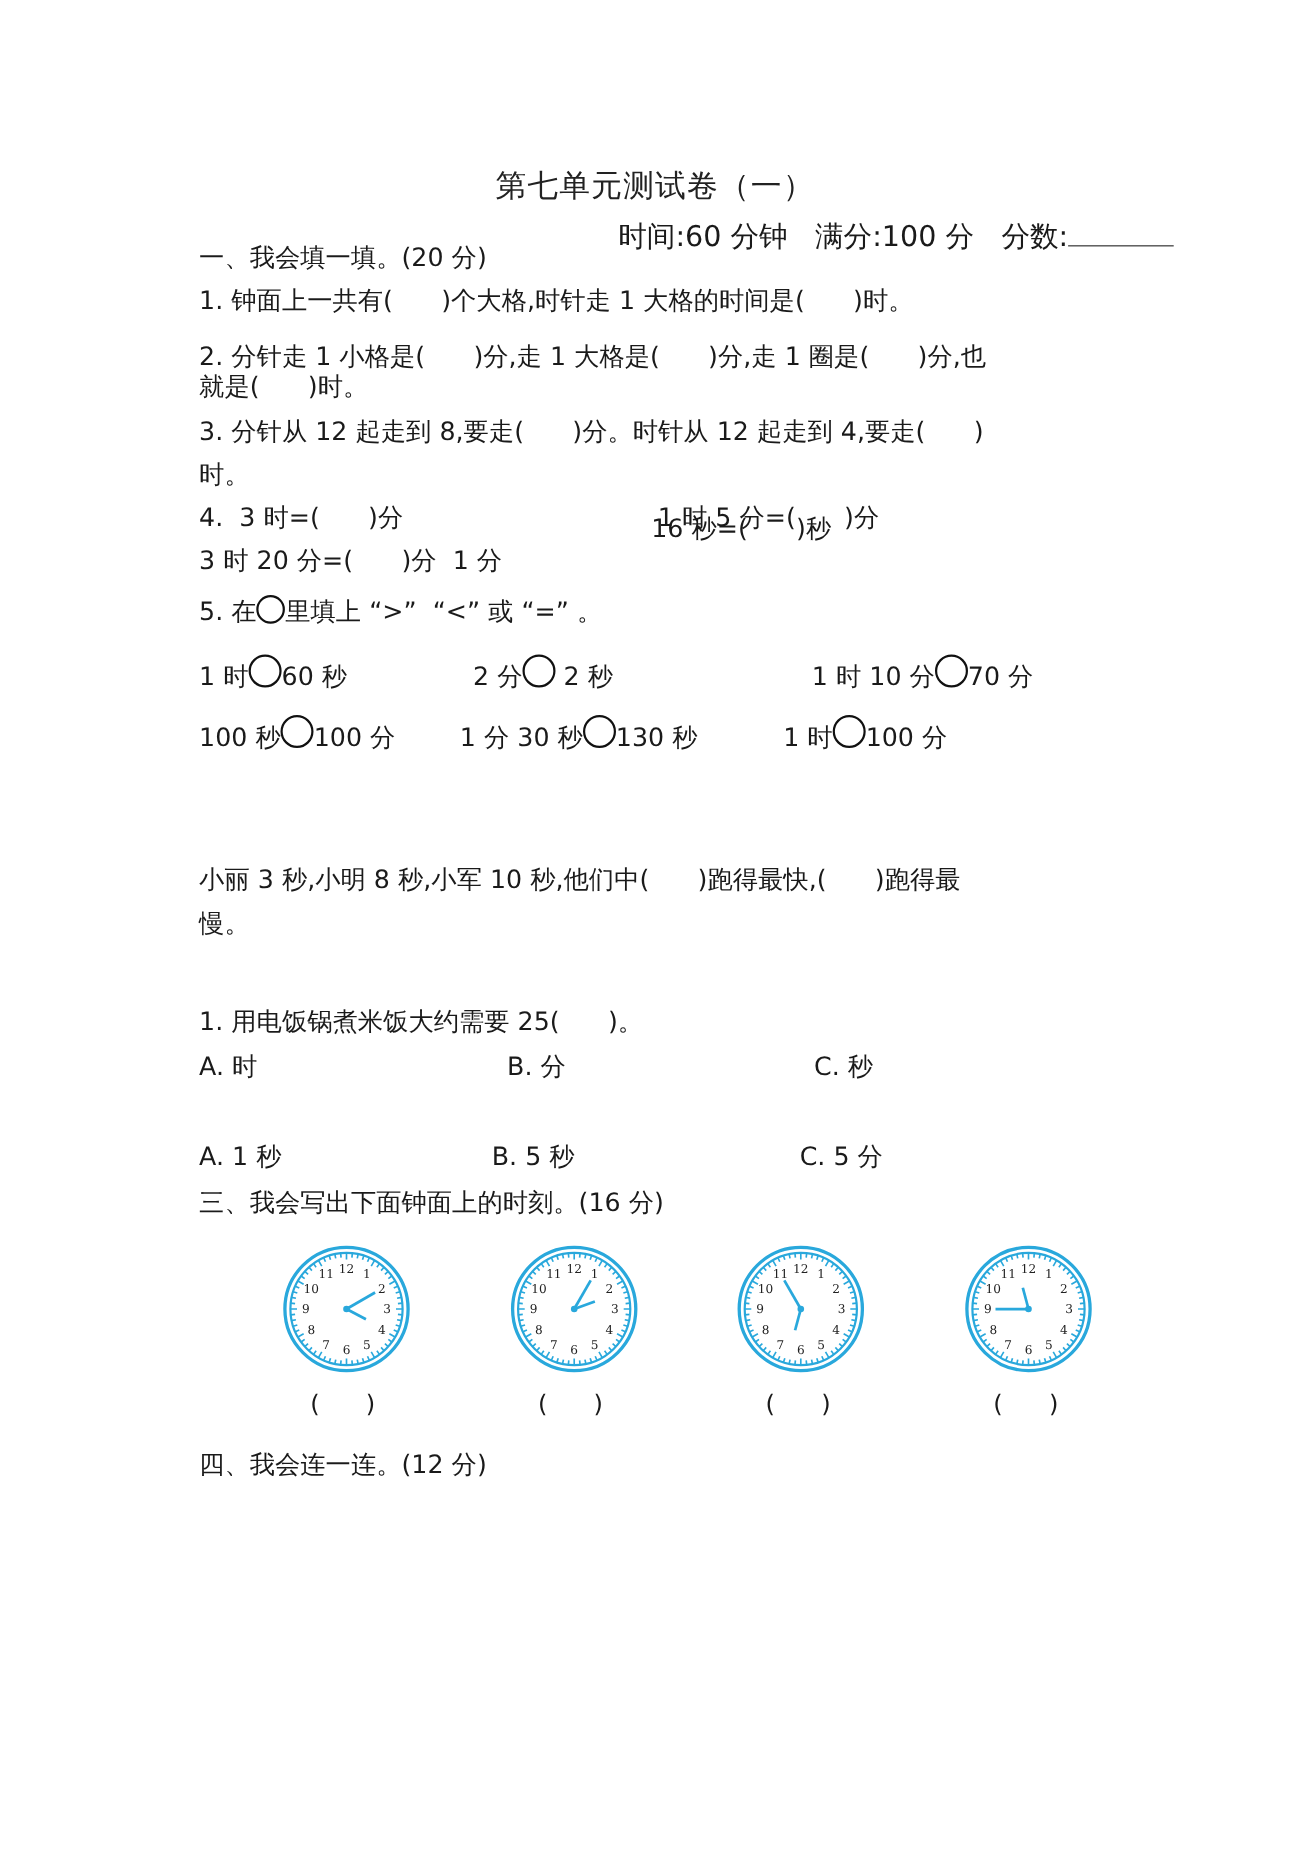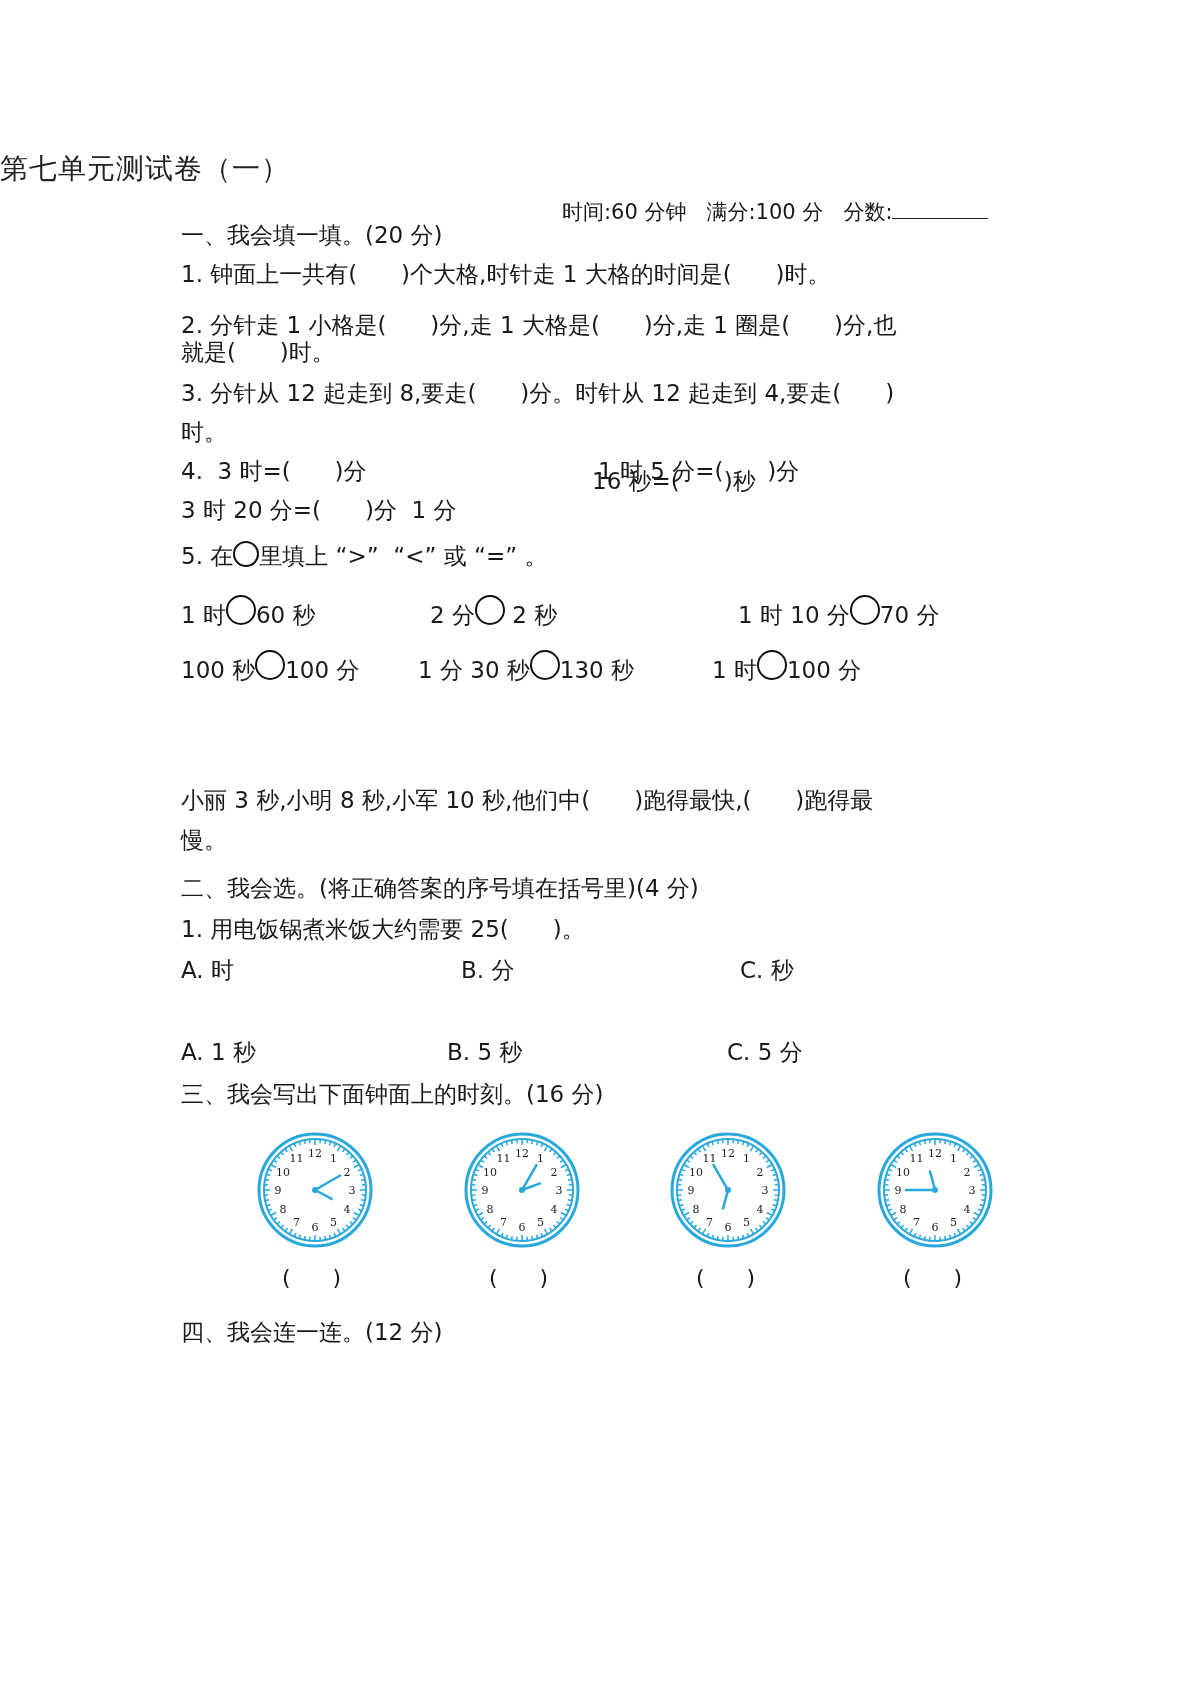--- a/index.html
+++ b/index.html
@@ -1,19 +1,19 @@
 <!DOCTYPE html>
 <html><head>
 <meta charset="utf-8">
 <style>
   html, body { margin:0; padding:0; background:#ffffff; }
   body { width:1191px; height:1684px; position:relative; font-family:"DejaVu Sans", sans-serif; color:#1a1a1a; }
   .page { position:absolute; left:0; top:0; width:1191px; height:1684px; }
-  .title { position:absolute; top:150px; left:0; width:1191px; font-family:"DejaVu Serif", serif; font-size:28px; color:#222; letter-spacing:1px; }
-  .meta { position:absolute; top:198px; left:562px; font-size:21px; white-space:pre; }
+  .title { position:absolute; top:150px; left:0; width:1191px; text-align:center; font-family:"DejaVu Serif", serif; font-size:28px; color:#222; letter-spacing:1px; }
+  .meta { position:absolute; top:198px; left:562px; font-size:26px; white-space:pre; }
   .meta .blank { display:inline-block; width:96px; border-bottom:1.5px solid #222; height:18px; vertical-align:baseline; }
   .line { position:absolute; left:181px; font-size:23px; white-space:pre; line-height:30px;text-align:center; }
   .circle { display:inline-block; width:26px; height:26px; border:2px solid #111; border-radius:50%; vertical-align:-3px; box-sizing:border-box; }
   .circle.big { width:30px; height:30px; vertical-align:-2px;}
   .clock { position:absolute; top:1130px; width:120px; height:120px; }
   .paren { position:absolute; top:1265px; font-size:22px; white-space:pre; }
 </style>
 </head>
 <body>
 
@@ -36,21 +36,20 @@
   <div class="line" style="top:595px"><span>1 时</span><span class="circle big"></span><span>60 秒</span></div>
   <div class="line" style="top:595px; left:430px"><span>2 分</span><span class="circle big"></span><span> 2 秒</span></div>
   <div class="line" style="top:595px; left:738px"><span>1 时 10 分</span><span class="circle big"></span><span>70 分</span></div>
   <div class="line" style="top:650px"><span>100 秒</span><span class="circle big"></span><span>100 分</span></div>
   <div class="line" style="top:650px; left:418px"><span>1 分 30 秒</span><span class="circle big"></span><span>130 秒</span></div>
   <div class="line" style="top:650px; left:712px"><span>1 时</span><span class="circle big"></span><span>100 分</span></div>
 
   <div class="line" style="top:785px">小丽 3 秒,小明 8 秒,小军 10 秒,他们中(      )跑得最快,(      )跑得最</div>
   <div class="line" style="top:825px">慢。</div>
 
-  <div class="line" style="top:873px">二、我会选。(将正确答案的序号填在括号里)(4 分)</div>
   <div class="line" style="top:914px">1. 用电饭锅煮米饭大约需要 25(      )。</div>
   <div class="line" style="top:955px">A. 时</div>
   <div class="line" style="top:955px; left:461px">B. 分</div>
   <div class="line" style="top:955px; left:740px">C. 秒</div>
   <div class="line" style="top:1037px">A. 1 秒</div>
   <div class="line" style="top:1037px; left:447px">B. 5 秒</div>
   <div class="line" style="top:1037px; left:727px">C. 5 分</div>
 
   <div class="line" style="top:1079px">三、我会写出下面钟面上的时刻。(16 分)</div>
 

